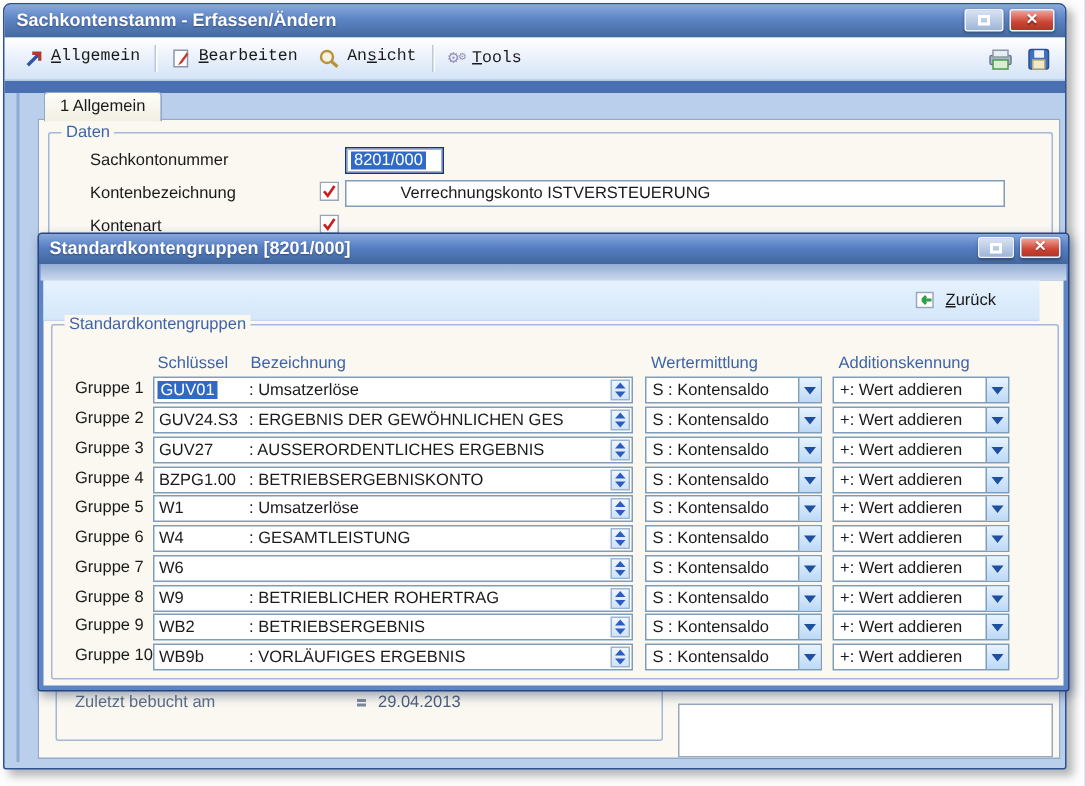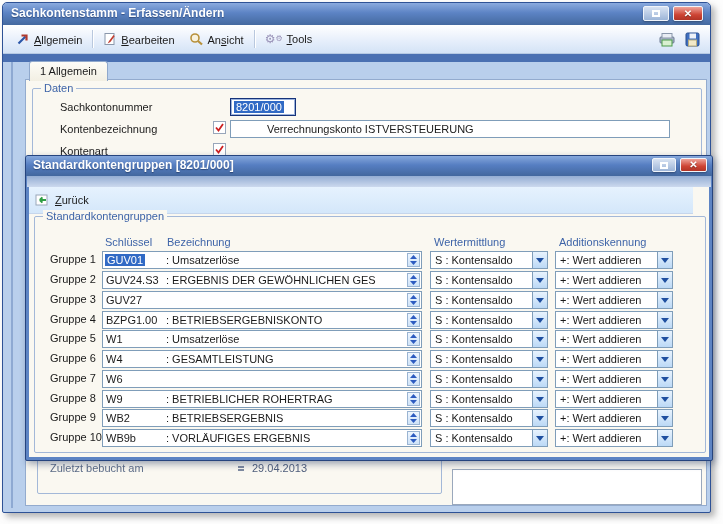--- a/index.html
+++ b/index.html
@@ -22,21 +22,21 @@
     align-items:center; justify-content:center; box-shadow:0 1px 2px rgba(0,0,0,.3); cursor:default; }
   .wbtn.restore { width:26px; background:linear-gradient(#d9e3f2,#9db5d8); }
   .wbtn.close { width:30px; background:linear-gradient(#efa49a,#cd4434 60%,#b23426); }
   .glyph-square { width:8px; height:7px; border:2px solid #fff; background:transparent; }
   .glyph-x { color:#fff; font-weight:bold; font-size:10px; line-height:10px;
     text-shadow:0 1px 1px rgba(0,0,0,.4); }
 
   .toolbar { position:absolute; left:0; top:22px; right:0; height:29px;
     background:linear-gradient(180deg,#ffffff 0%,#e7effb 55%,#d4e3f6 100%);
     border-bottom:1px solid #b6c9e3; display:flex; align-items:center; padding:0 6px; }
-  .menu-item { display:flex; align-items:flex-end; gap:4px; padding:2px 7px; cursor:default; }
+  .menu-item { display:flex; align-items:flex-start; gap:4px; padding:2px 7px; cursor:default;font-family:Liberation Mono, monospace; }
   .mi-label { white-space:nowrap; }
   .mn { text-decoration:underline; }
   .tb-sep { width:1px; height:18px; background:#b9c8de; margin:0 3px; box-shadow:1px 0 0 #fff; }
   .tb-right { margin-left:auto; display:flex; align-items:center; gap:10px; padding-right:4px; }
   .tb-icon { display:flex; align-items:center; }
 
   .topband { position:absolute; left:0; top:51px; right:0; height:8px; background:#4a70b2; }
   .innerline { position:absolute; left:8px; top:59px; width:2px; height:446px; background:#8ea9d2; }
 
   .tab { position:absolute; left:26px; top:58px; height:20px; padding:3px 10px 0 10px;
@@ -85,21 +85,21 @@
   .dlg-titlebar .winbtns { right:5px; top:2px; }
   .dlg-titlebar .wbtn { height:14px; }
   .dlg-titlebar .wbtn.restore { width:24px; }
   .dlg-titlebar .wbtn.close { width:27px; }
   .dlg-strip { position:absolute; left:1px; right:1px; top:20px; height:11px;
     background:linear-gradient(#94add3,#ccd9ee); overflow:hidden; }
   .ghost-label { position:absolute; top:16px; color:#51699a; opacity:.8; white-space:nowrap; }
   .dlg-body { position:absolute; left:3px; right:3px; top:31px; bottom:3px; background:#faf8f1; }
   .dlg-toolbar { position:absolute; left:0; right:16px; top:0; height:27px;
     background:linear-gradient(#e6f2fe,#d4e7fa); border-bottom:1px solid #c6d6ec;
-    display:flex; align-items:center; padding:0 0; }
+    display:flex; align-items:center; padding:0 23px;justify-content:flex-end; }
   .backbtn { display:flex; align-items:center; gap:5px; padding:2px 6px; cursor:default; }
 
   .skg-box { left:5px; top:29px; width:672px; height:237px; background:#faf8f1; }
   .colhdr { position:absolute; color:#3e64a8; white-space:nowrap; }
   .skg-row { position:absolute; left:0; right:0; height:18px; }
   .rowlabel { position:absolute; left:15px; top:2px; white-space:nowrap; }
   .keyfield { position:absolute; left:67px; top:0; width:320px; height:18px;
     background:#fff; border:1px solid #7f9db9; }
   .keytext { position:absolute; left:3px; top:2px; white-space:nowrap; }
   .keytext.sel { background:#316ac5; color:#fff; padding:0 2px; left:2px; }
@@ -312,20 +312,21 @@
               <span class="ddlbtn">
                 <span class="ddlarrow"></span>
               </span>
             </div>
         </div>
 
         <div class="skg-row" style="top:74px;">
           <span class="rowlabel">Gruppe 3</span>
           <div class="keyfield">
             <span class="keytext">GUV27</span>
+            <span class="nametext">: AUSSERORDENTLICHES ERGEBNIS</span>
             <span class="spinner">
                 <svg width="9" height="12" viewBox="0 0 9 12">
                   <path d="M4.5 1 L8 5 H1 Z" fill="#2e5cc0"></path>
                   <path d="M4.5 11 L1 7 H8 Z" fill="#2e5cc0"></path>
                 </svg>
               </span>
           </div>
           <div class="ddl wert">
               <span class="ddltxt">S : Kontensaldo</span>
               <span class="ddlbtn">

